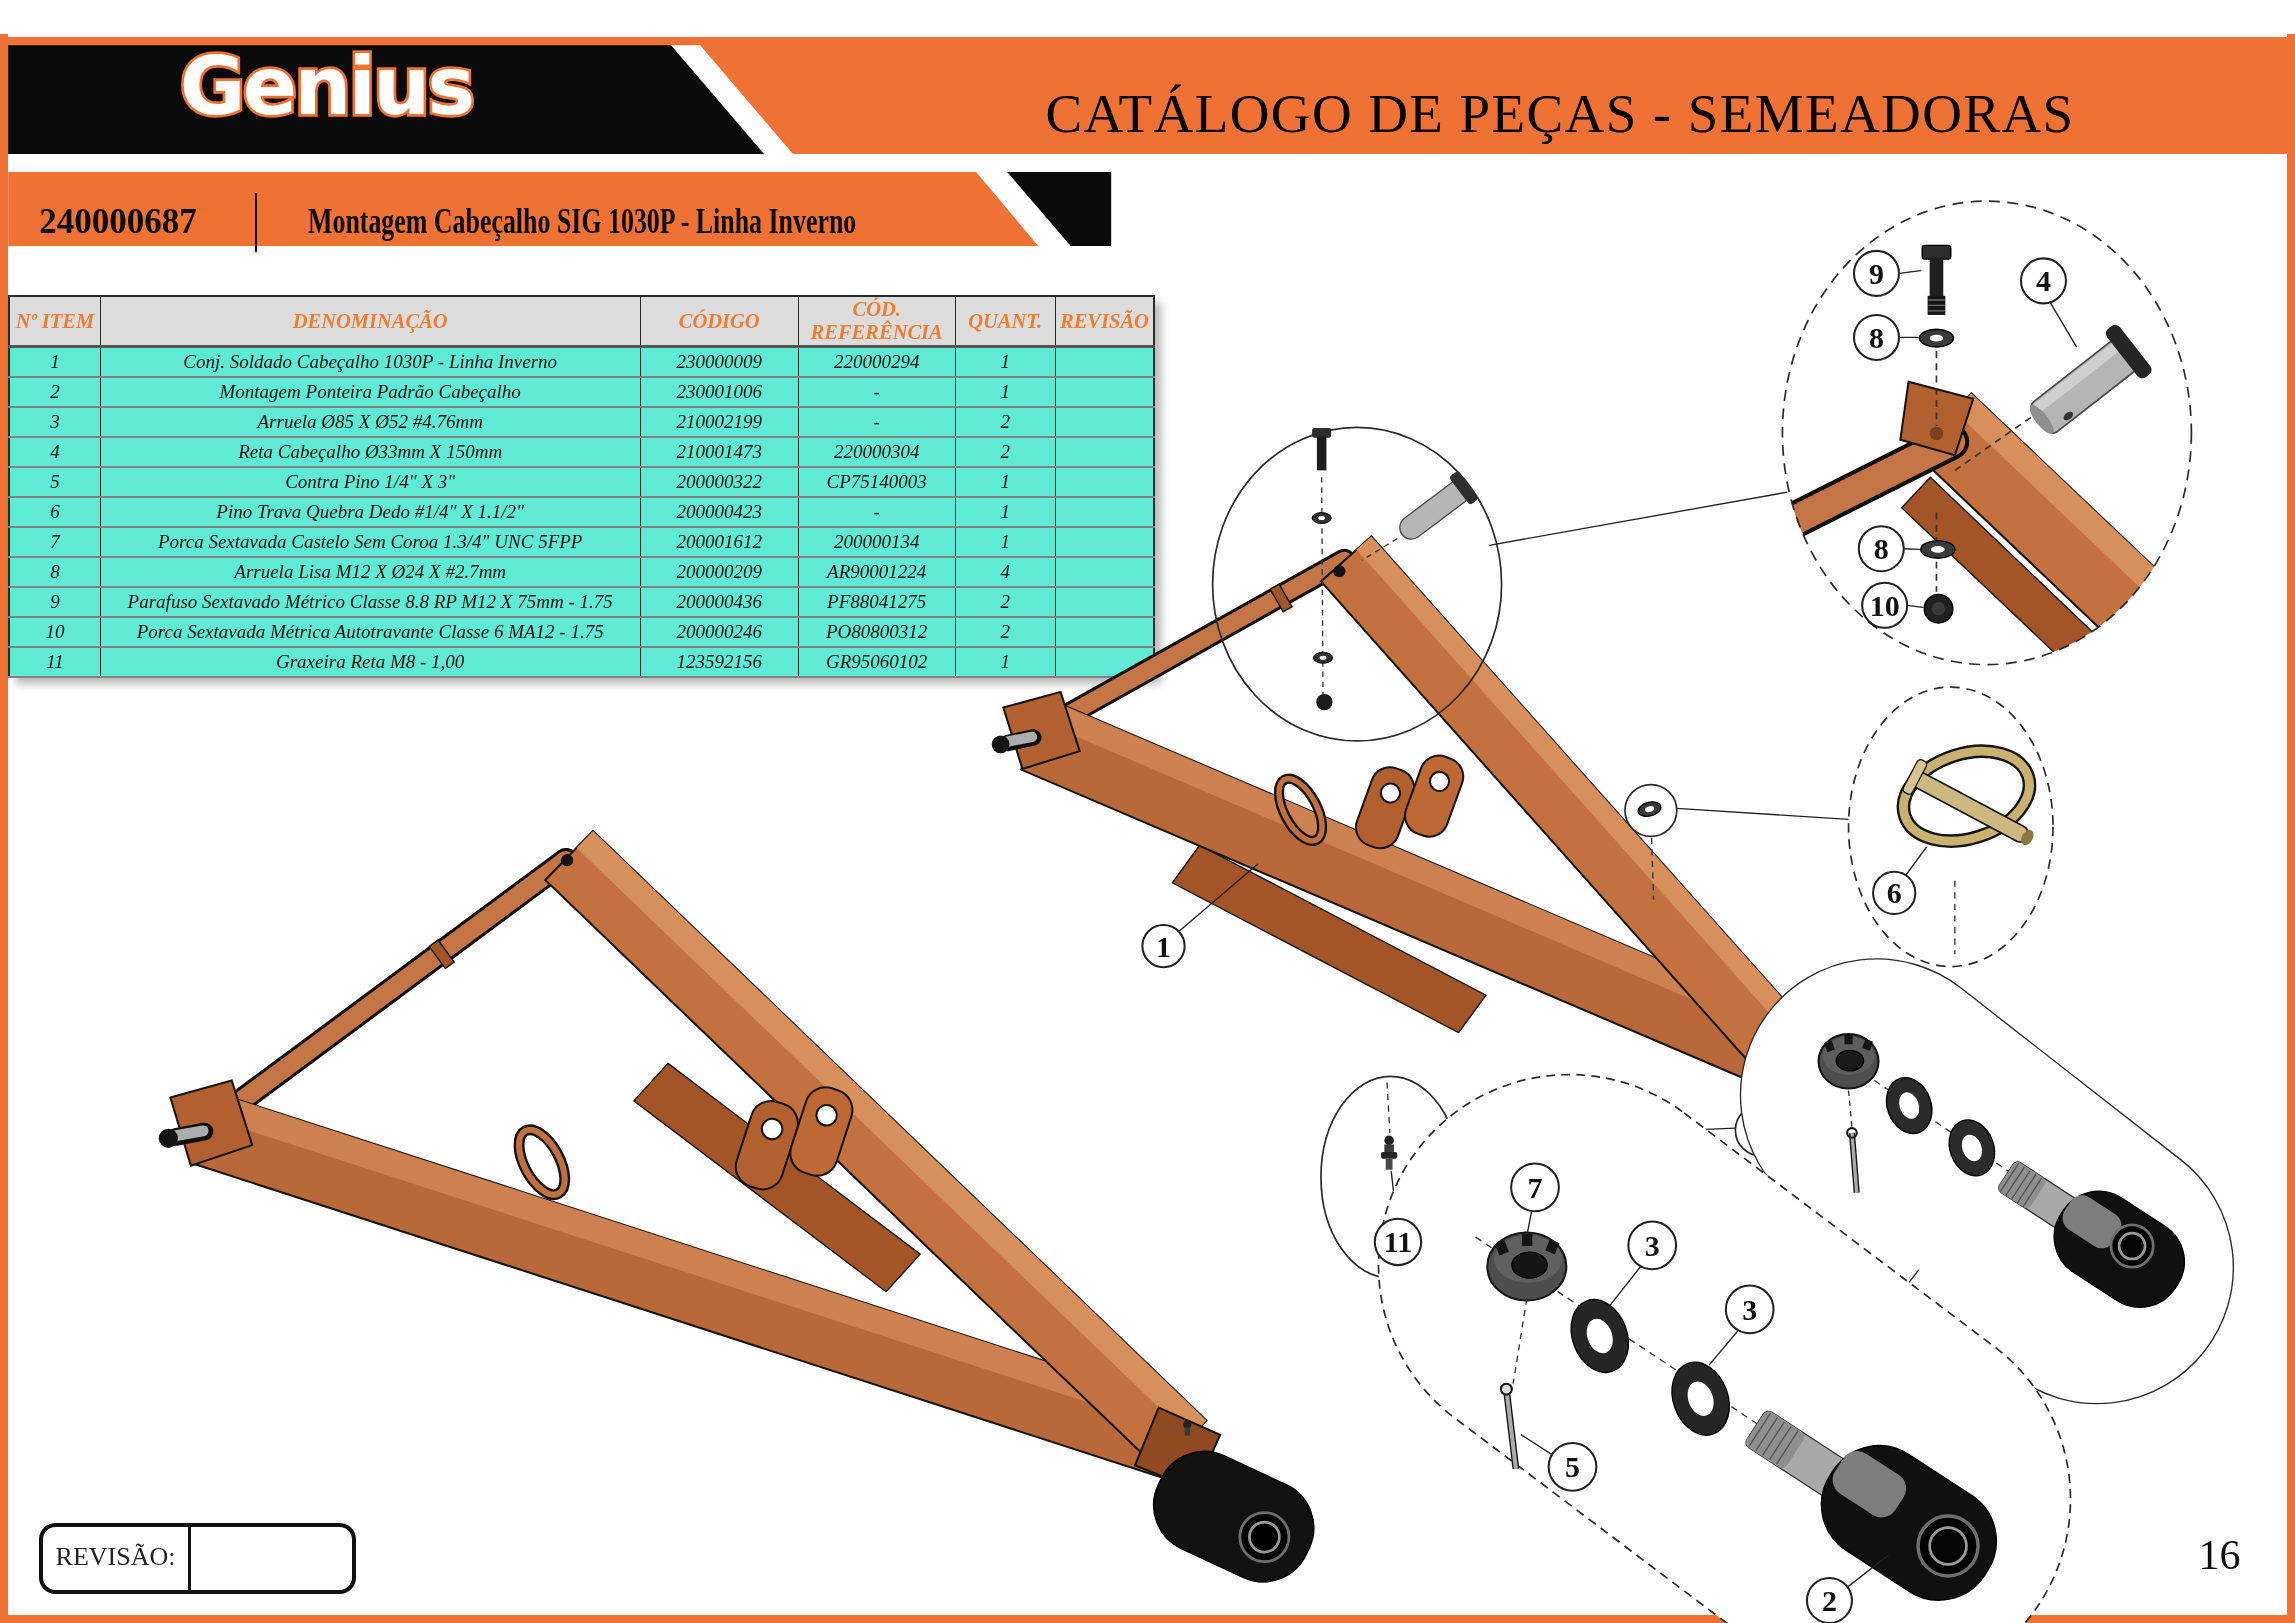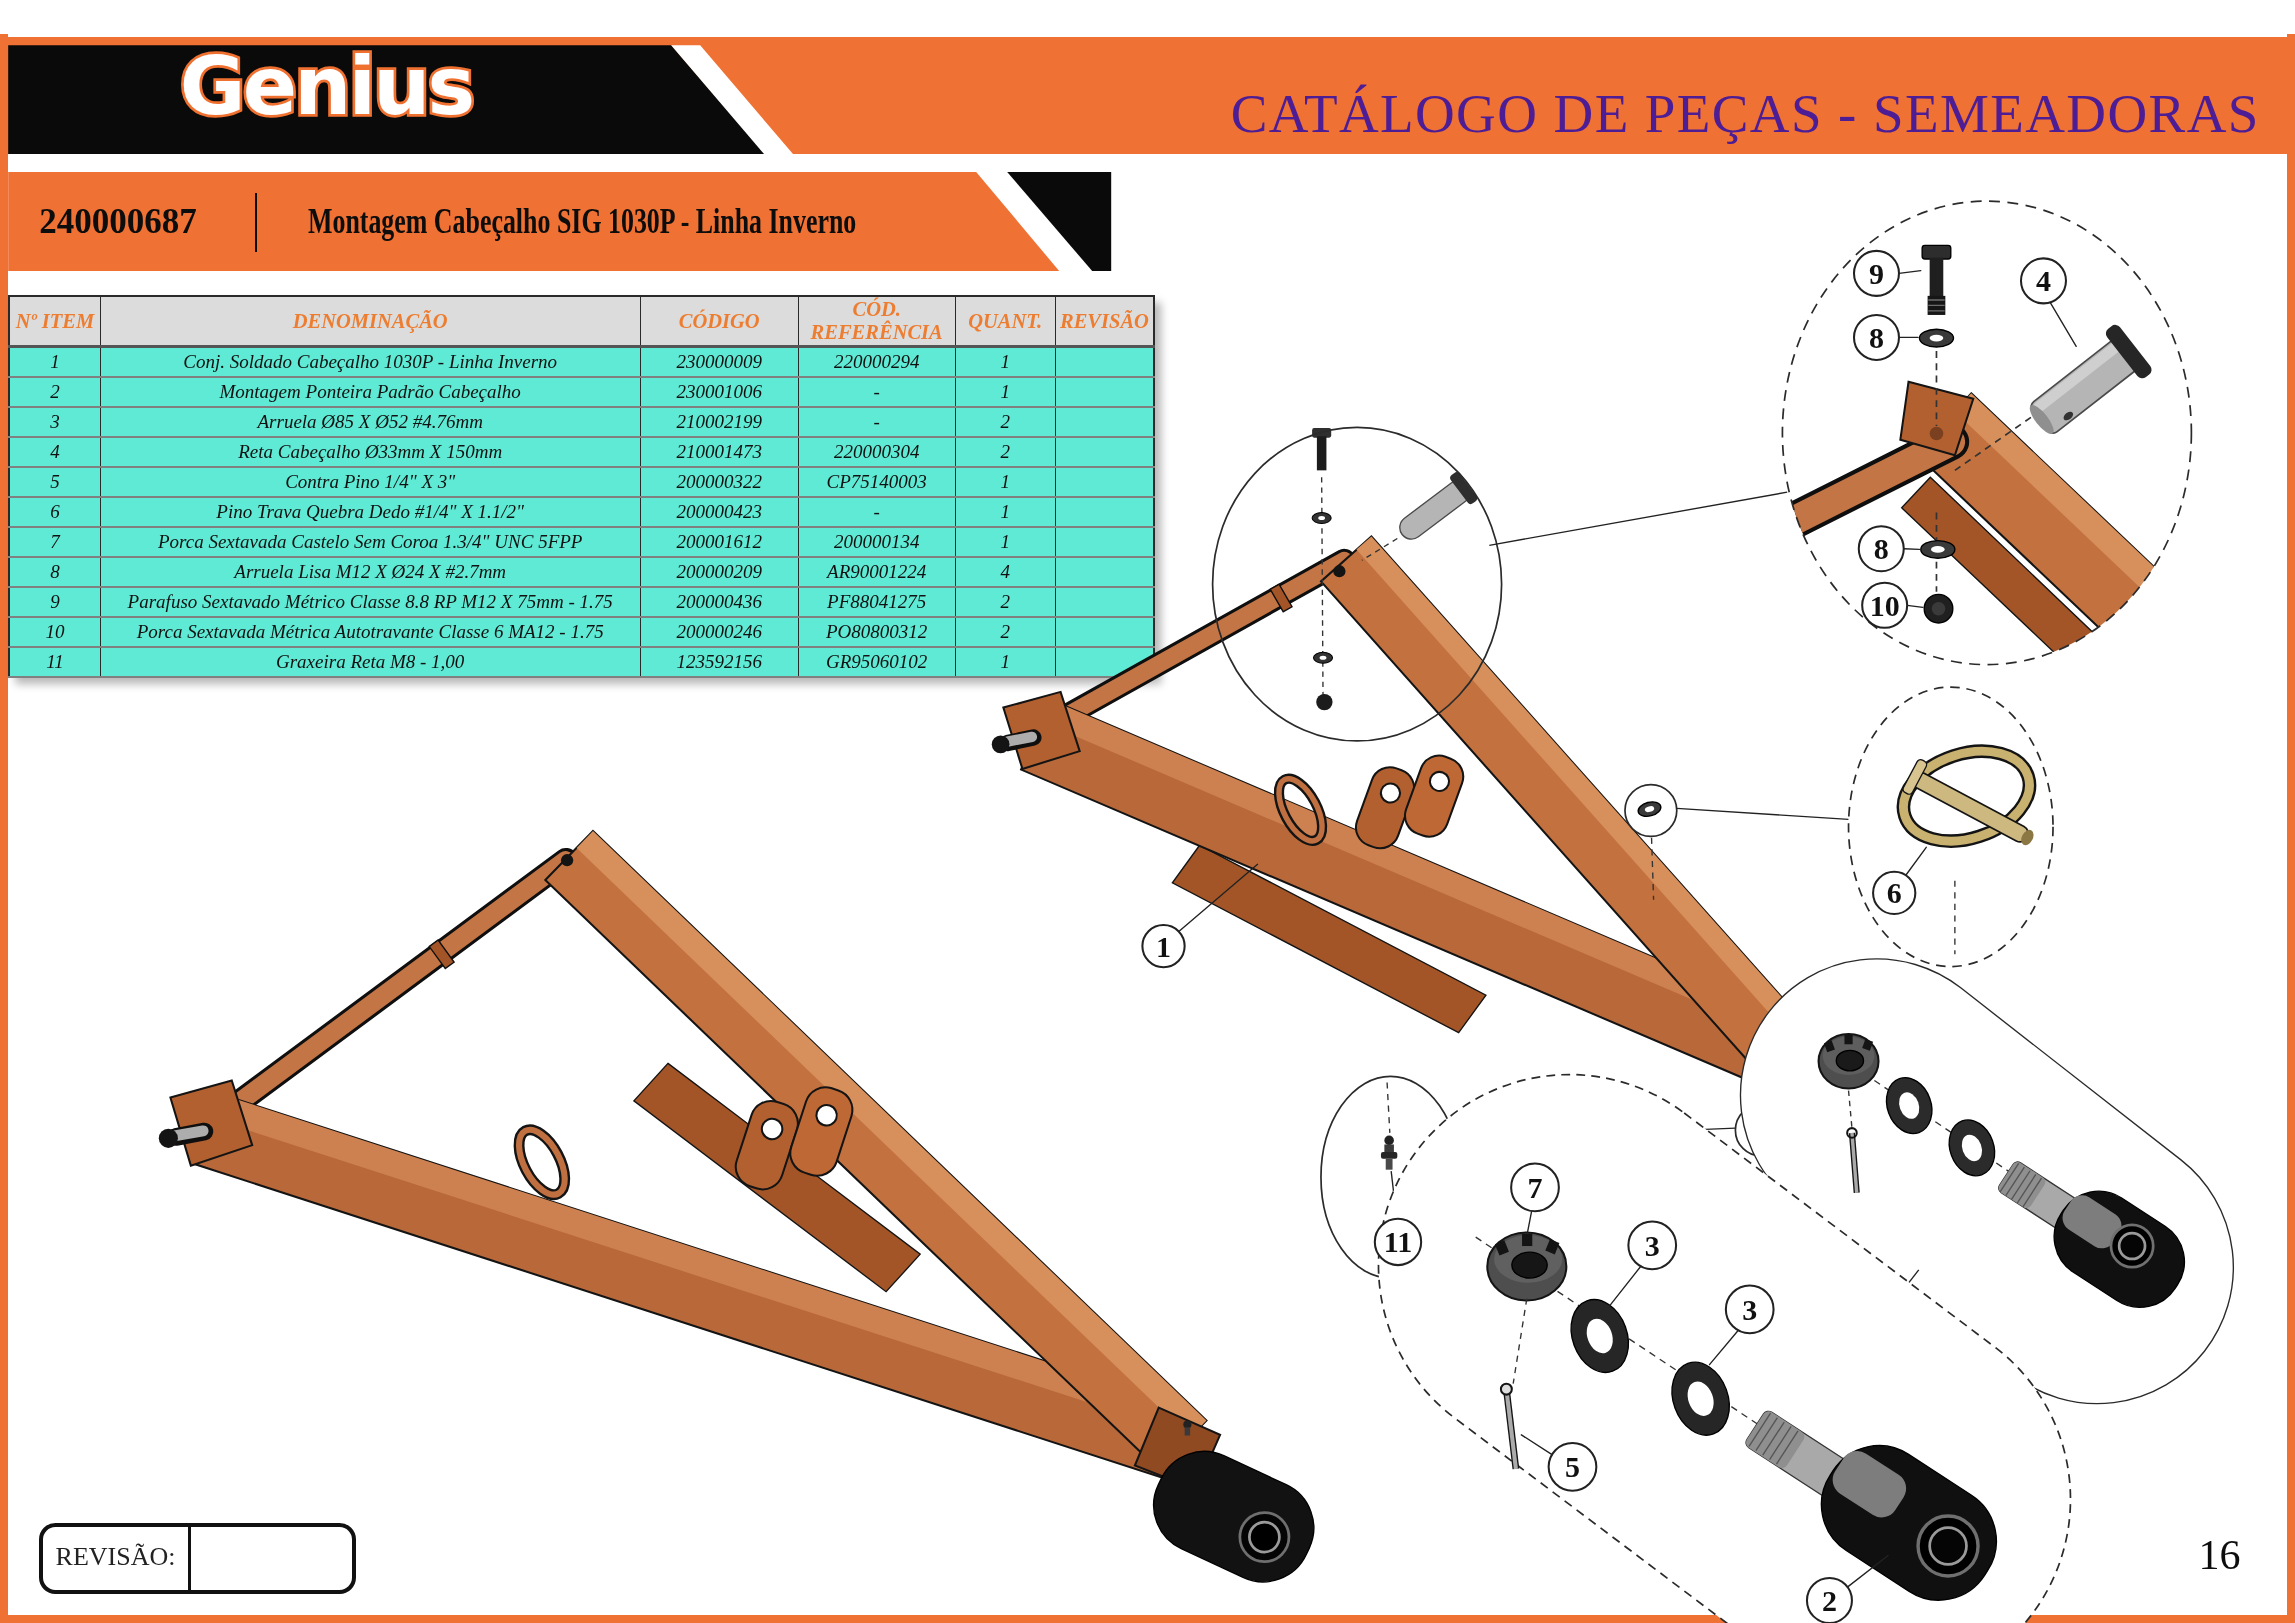--- a/index.html
+++ b/index.html
@@ -11,25 +11,25 @@
   .edge.right{right:0;top:34px;width:8.2px;bottom:0;}
   .edge.bottom{left:0;right:0;bottom:0;height:8.2px;}
 
   
   .band{position:absolute;left:8.2px;right:8.2px;top:37px;height:117px;background:#EF7133;}
   .band .blackwedge{position:absolute;left:0;top:8.2px;width:757px;height:109px;background:#0a0a0a;
         clip-path:polygon(0 0,663px 0,757px 109px,0 109px);}
   .band .whitewedge{position:absolute;left:663px;top:8.2px;width:123px;height:109px;background:#ffffff;
         clip-path:polygon(0 0,29px 0,122px 109px,93px 109px);}
   .logo-wrap{position:absolute;left:164px;top:4px;width:436px;height:95px;}
-  .main-title{position:absolute;left:852px;right:27px;top:45px;text-align:right;
-        font-size:55px;letter-spacing:1.4px;color:#4c1d95;white-space:nowrap;}
+  .main-title{position:absolute;left:852px;right:27px;top:45px;text-align:center;
+        font-size:55px;letter-spacing:1.4px;color:#000000;white-space:nowrap;}
 
   
-  .ribbon{position:absolute;left:8.2px;top:172px;width:1104px;height:99px;padding-left:10px;}
+  .ribbon{position:absolute;left:8.2px;top:172px;width:1104px;height:74px;padding-left:10px;}
   .ribbon .orange{position:absolute;inset:0;background:#EF7133;
         clip-path:polygon(0 0,968px 0,1051px 99px,0 99px);}
   .ribbon .blacktail{position:absolute;inset:0;background:#0a0a0a;
         clip-path:polygon(999px 0,1103px 0,1103px 99px,1084px 99px);}
   .ribbon .code{position:absolute;left:31px;top:0;height:99px;line-height:99px;
         font-size:35px;font-weight:bold;color:#0d0d0d;}
   .ribbon .divider{position:absolute;left:247px;top:20.5px;width:2px;height:59px;background:#0d0d0d;}
   .ribbon .desc{position:absolute;left:300px;top:0;height:99px;line-height:99px;
         font-size:35px;font-weight:bold;color:#0d0d0d;white-space:nowrap;
         transform:scaleX(0.74);transform-origin:left center;}

